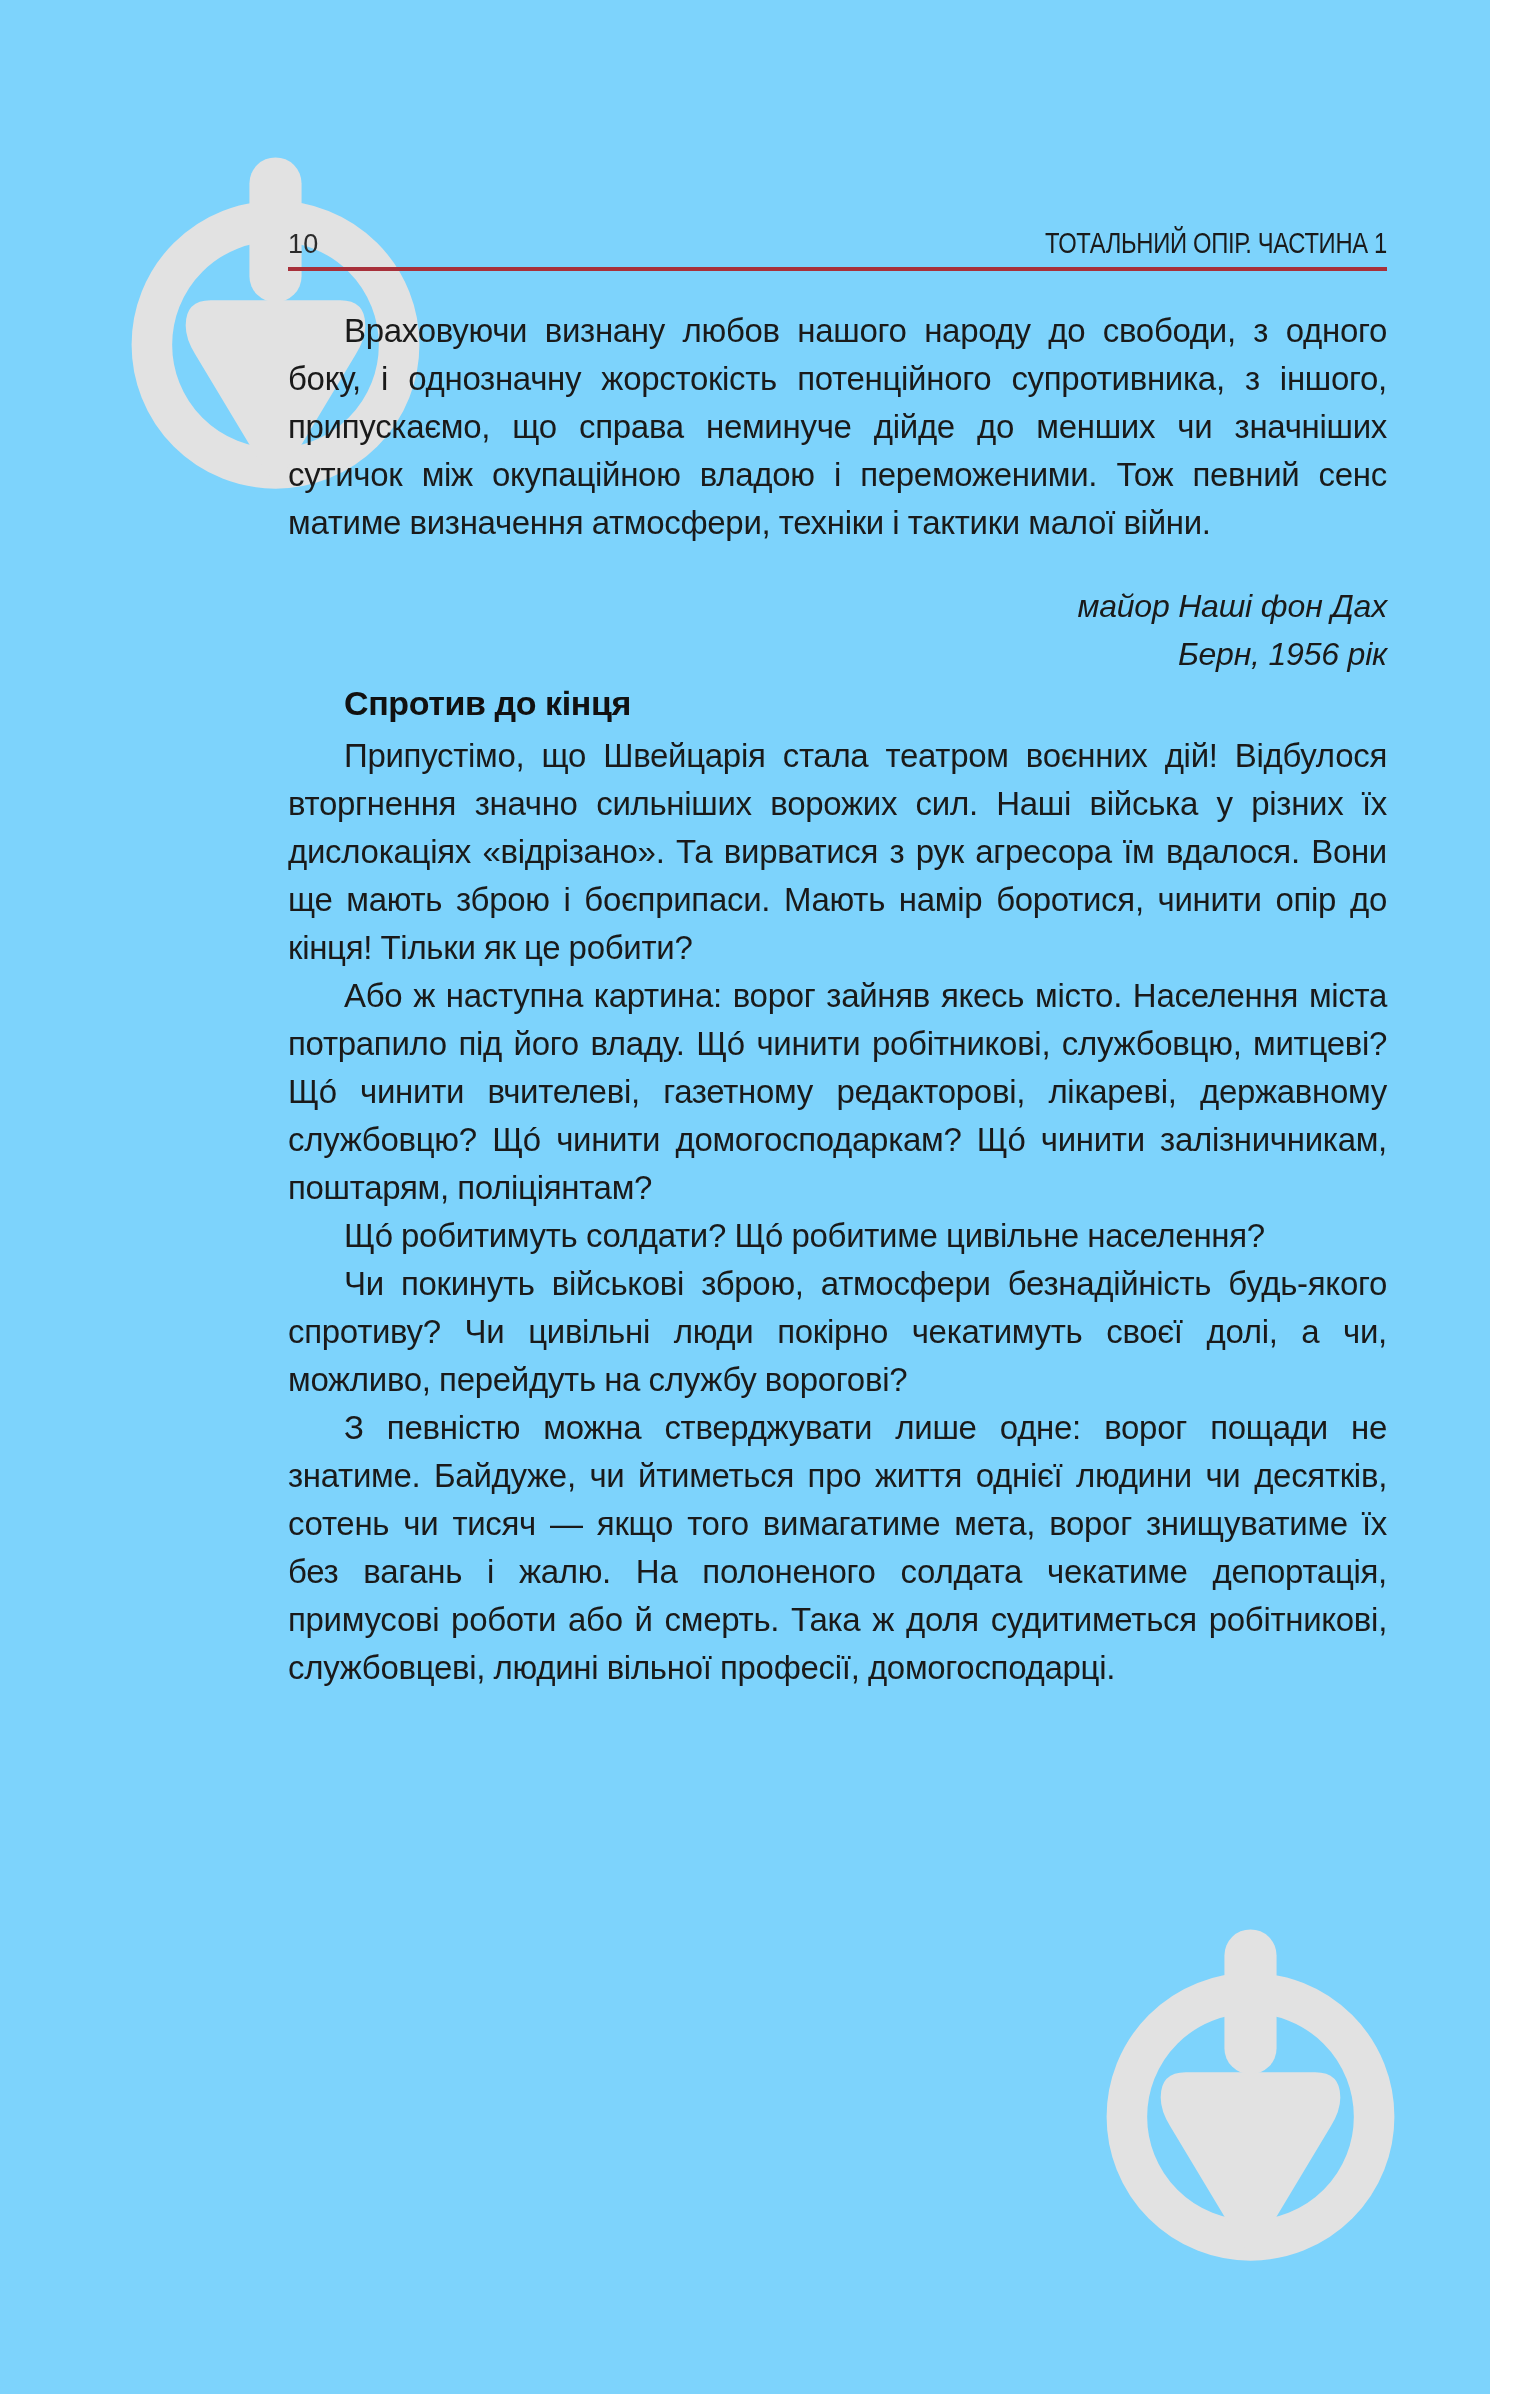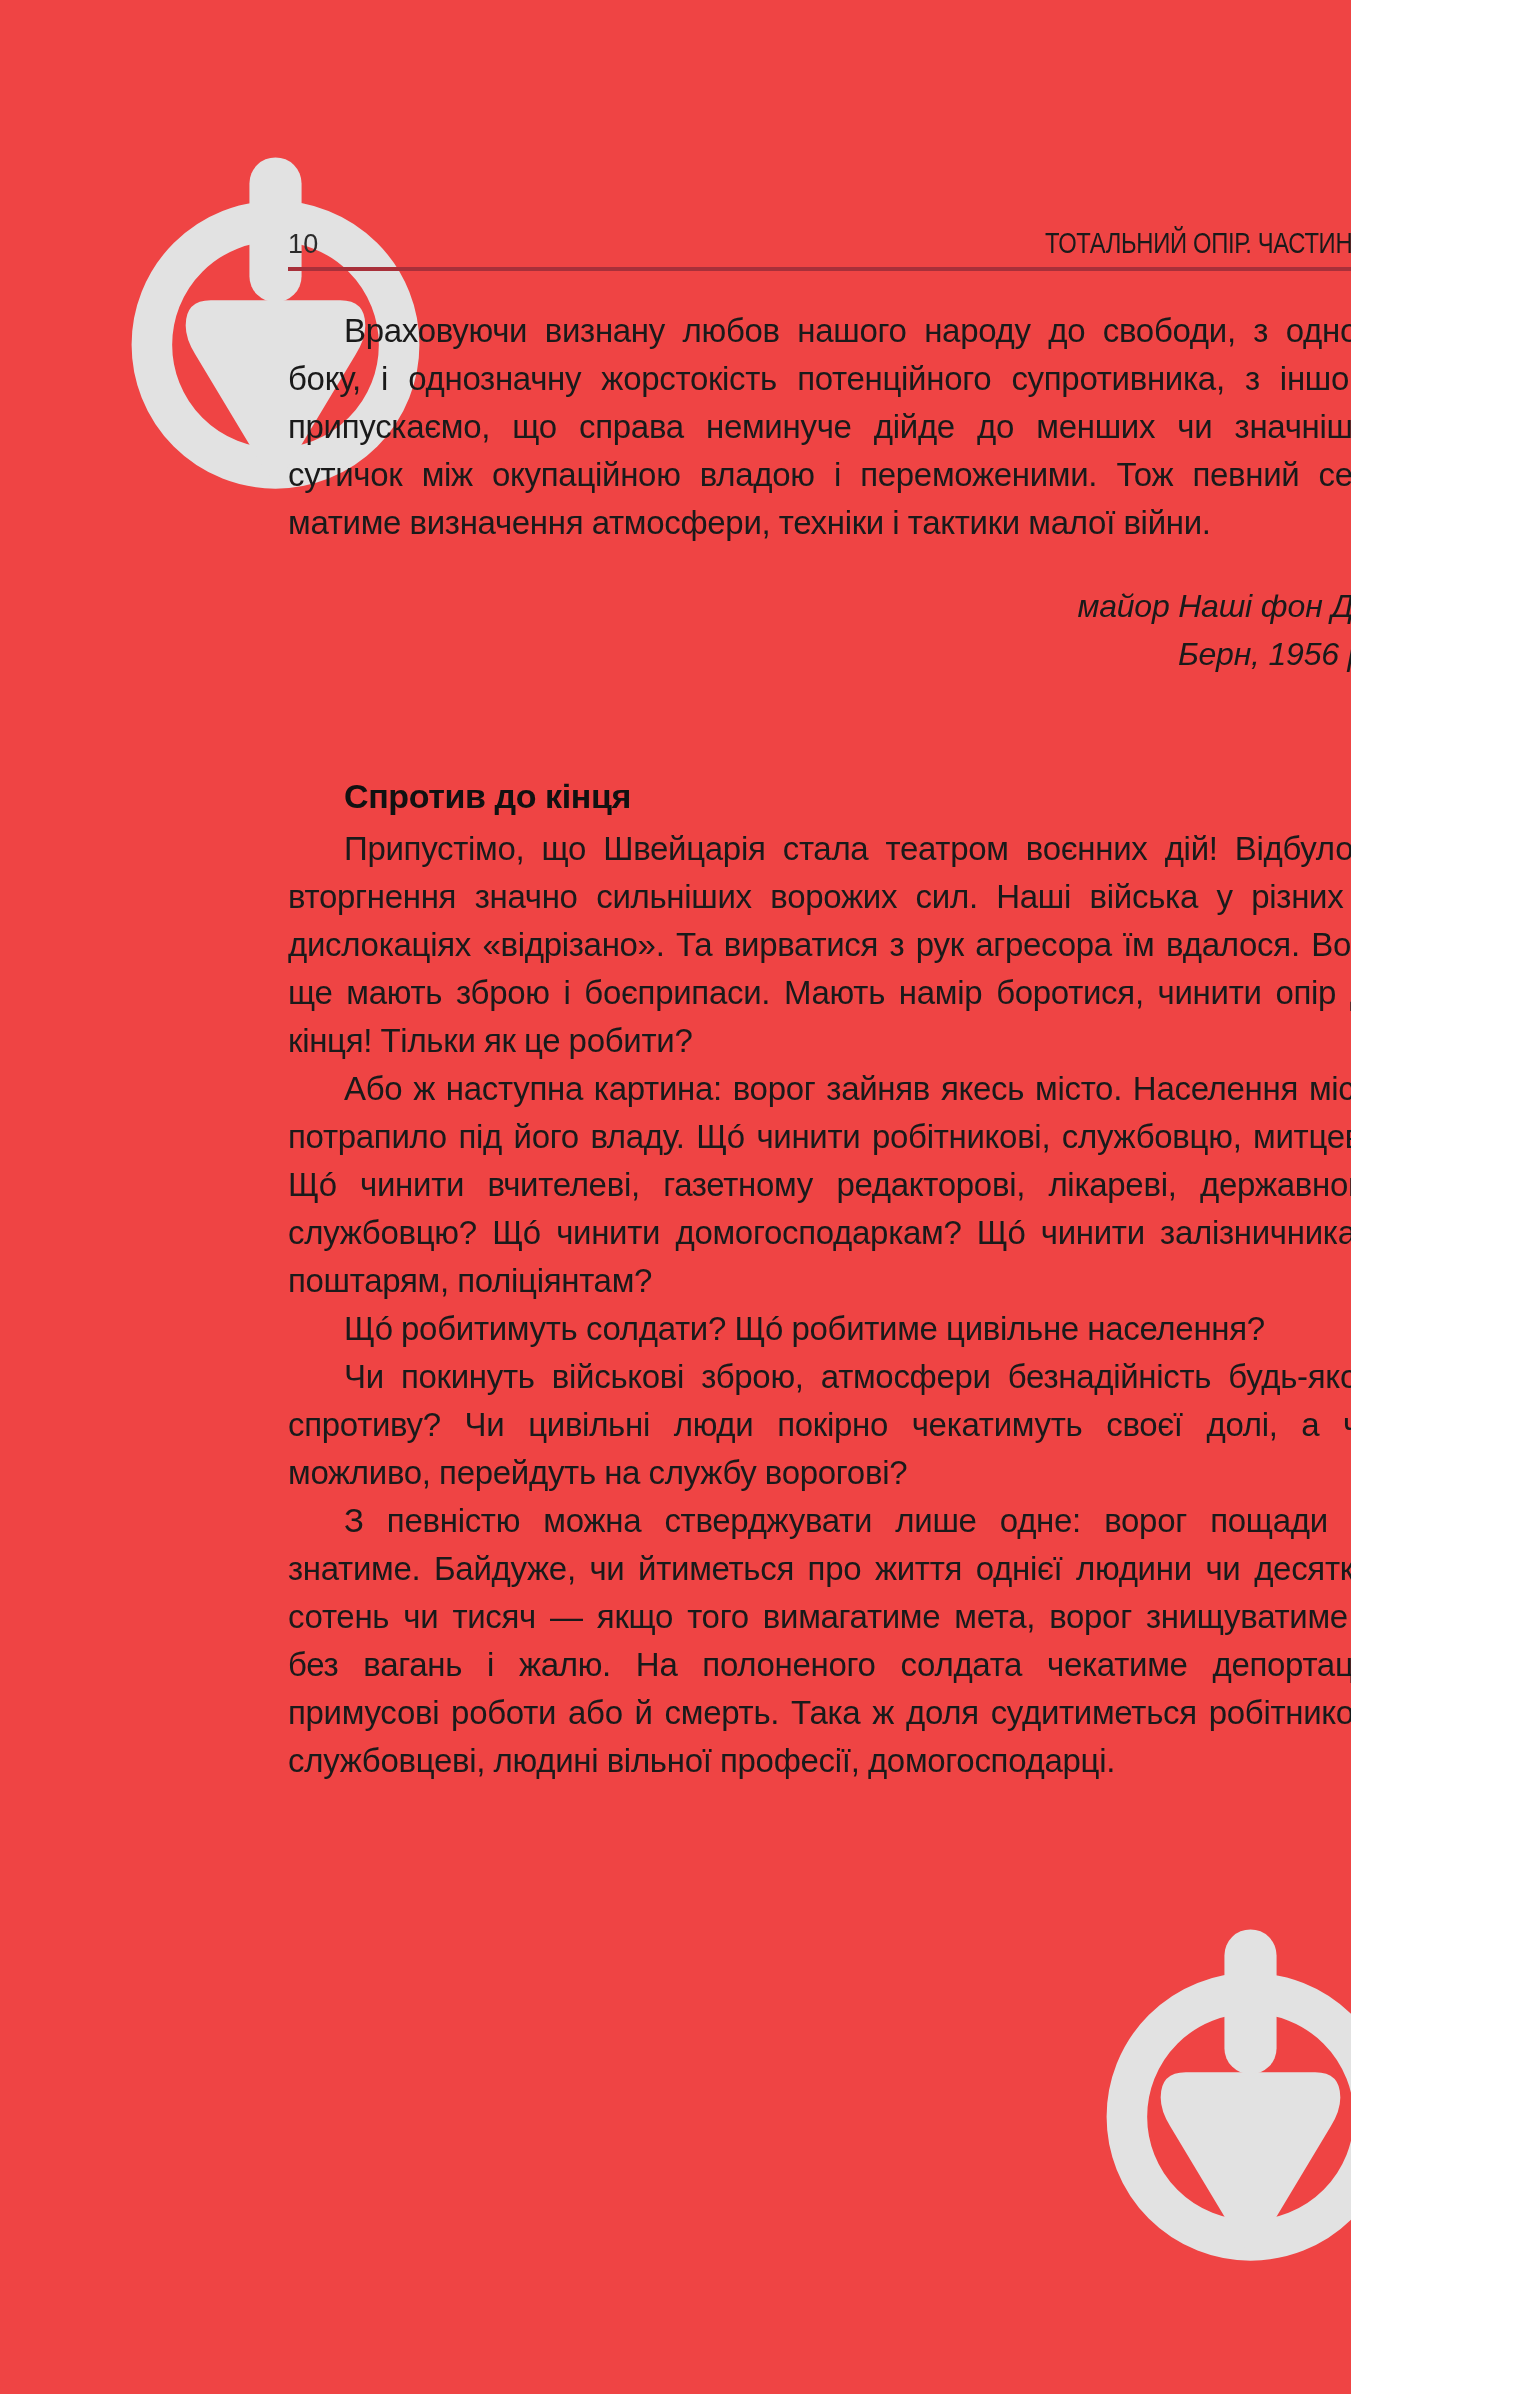--- a/index.html
+++ b/index.html
@@ -4,23 +4,23 @@
 <title>Тотальний опір. Частина 1 — с. 10</title>
 <style>
   html, body {
     margin: 0;
     padding: 0;
     background: #ffffff;
   }
 
   .page {
     position: relative;
-    width: 1351px;
+    width: 1490px;
     height: 2394px;
-    background: #ef4444;
+    background: #7dd3fc;
     overflow: hidden;
     font-family: "Liberation Sans", "DejaVu Sans", sans-serif;
     color: #1a1a1a;
     box-sizing: border-box;
   }
 
   
   .watermark {
     position: absolute;
     pointer-events: none;
@@ -116,21 +116,20 @@
     font-style: italic;
     font-size: 32px;
     line-height: 48px;
     letter-spacing: -0.2px;
     color: #1a1a1a;
   }
   .attribution div { white-space: nowrap; }
 
   
   .section {
-    margin-top: 93px;
   }
   h2.section-title {
     margin: 0 0 3.9px 0;
     text-indent: 56px;
     font-size: 34px;
     line-height: 50px;
     font-weight: bold;
     letter-spacing: -0.4px;
     color: #111111;
   }

